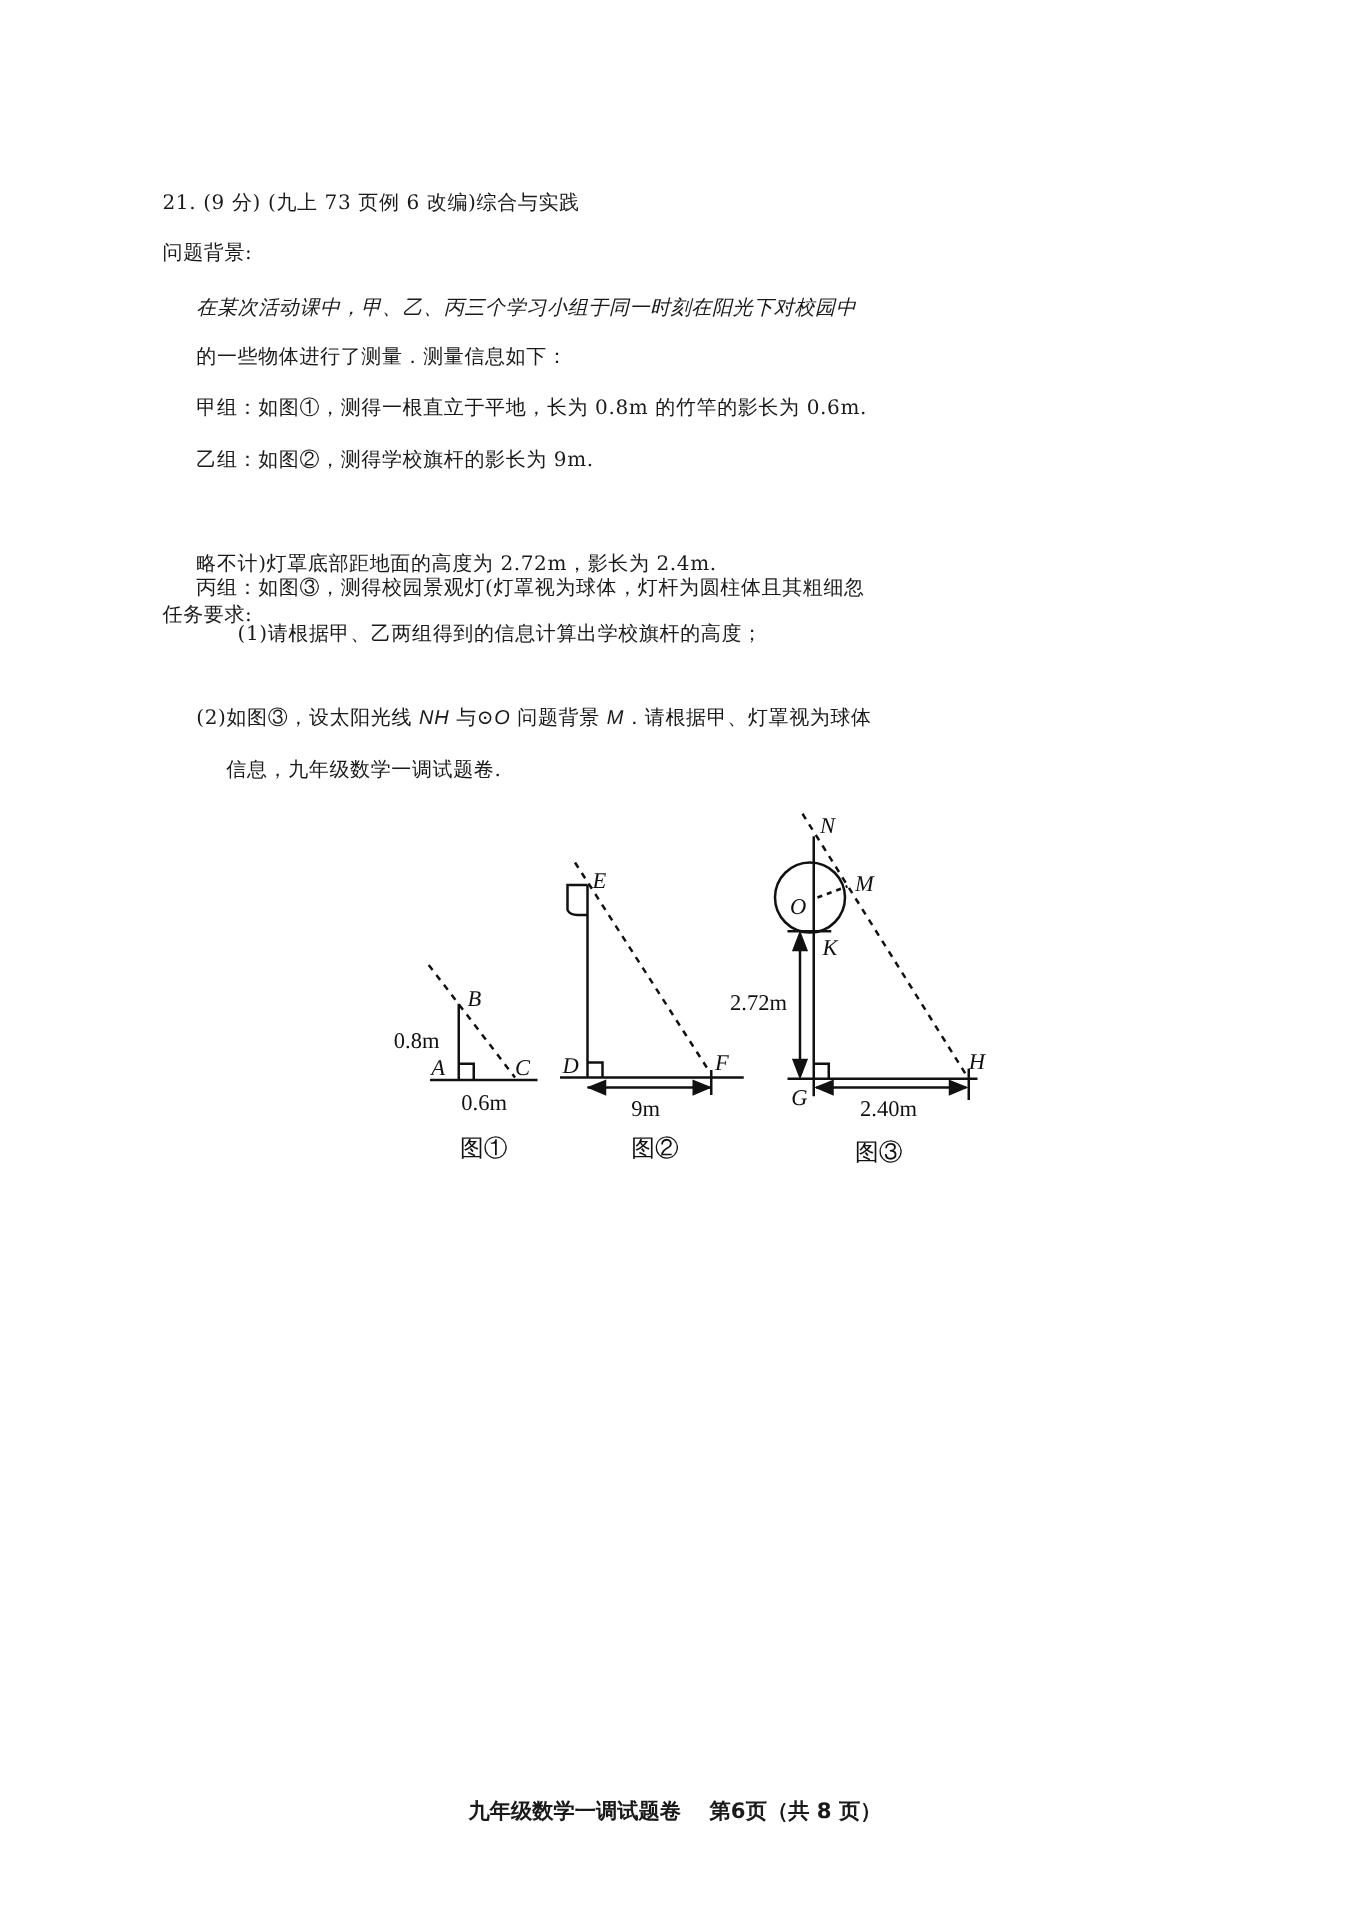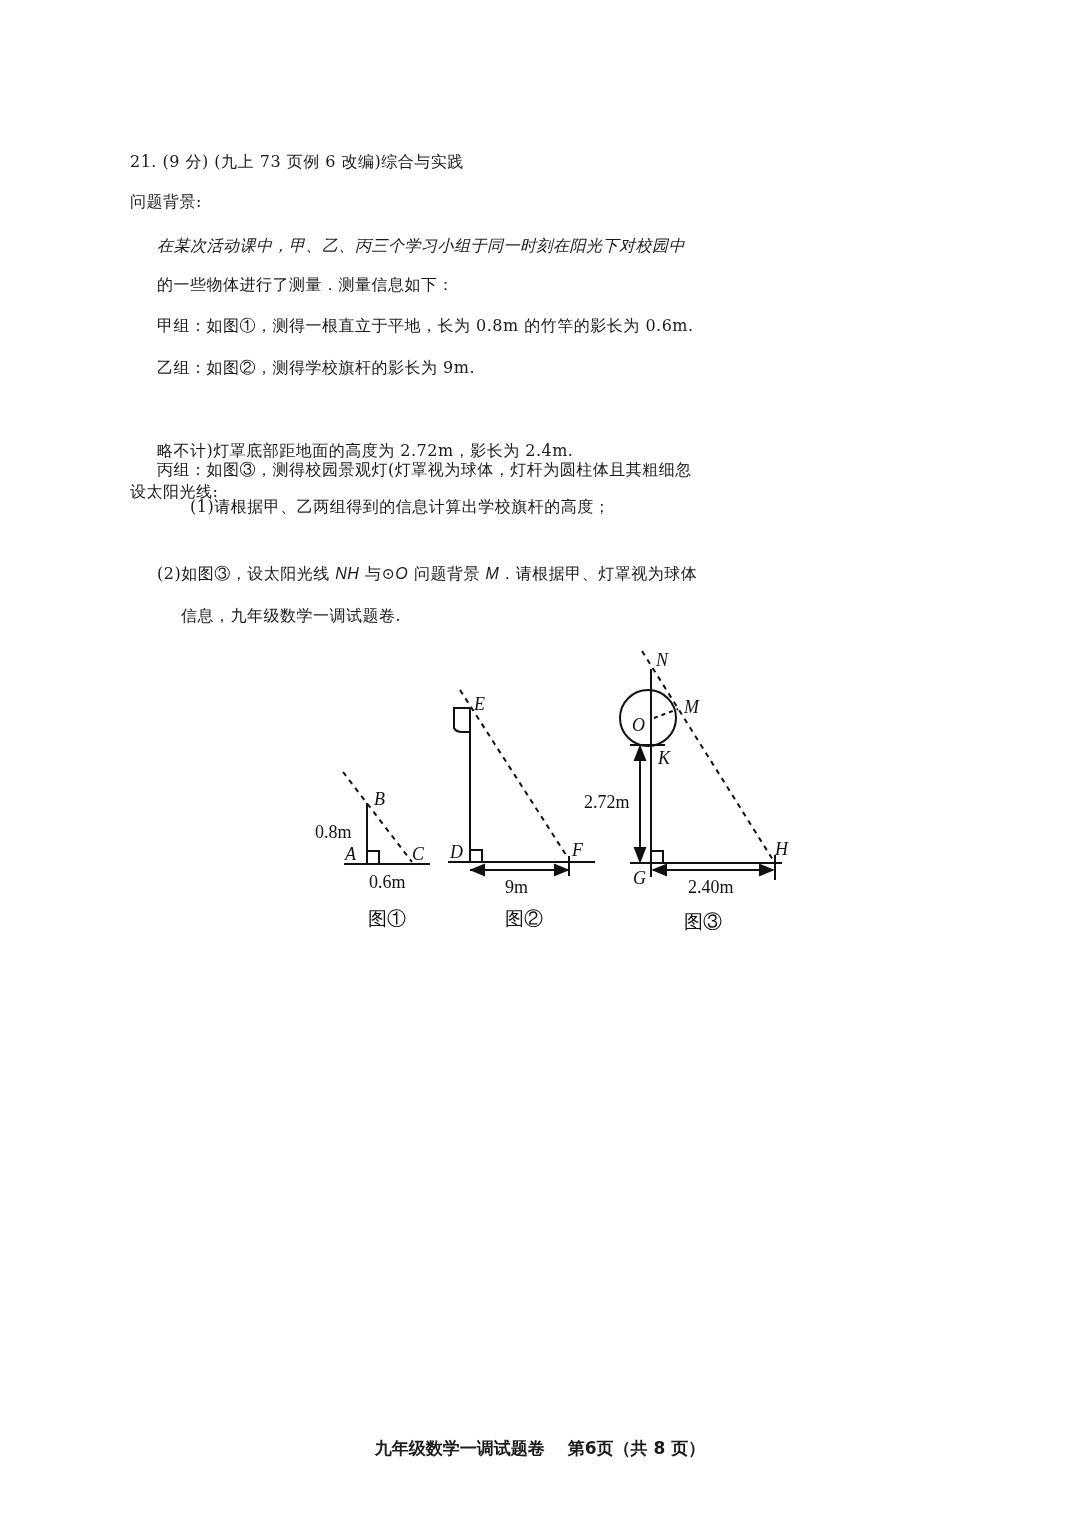--- a/index.html
+++ b/index.html
@@ -17,21 +17,21 @@
 <div class="line" style="left:130px;top:148px;">21. (9 分) (九上 73 页例 6 改编)综合与实践</div>
 <div class="line" style="left:130px;top:188px;">问题背景:</div>
 
 <div class="line" style="left:157px;top:232px;font-style:italic;">在某次活动课中，甲、乙、丙三个学习小组于同一时刻在阳光下对校园中</div>
 <div class="line" style="left:157px;top:271px;">的一些物体进行了测量．测量信息如下：</div>
 <div class="line" style="left:157px;top:312px;text-align:right;">甲组：如图①，测得一根直立于平地，长为 0.8m 的竹竿的影长为 0.6m.</div>
 <div class="line" style="left:157px;top:354px;">乙组：如图②，测得学校旗杆的影长为 9m.</div>
 <div class="line" style="left:157px;top:416px;margin-top:40px;">丙组：如图③，测得校园景观灯(灯罩视为球体，灯杆为圆柱体且其粗细忽</div>
 <div class="line" style="left:157px;top:437px;">略不计)灯罩底部距地面的高度为 2.72m，影长为 2.4m.</div>
 
-<div class="line" style="left:130px;top:478px;">设太阳光线:</div>
+<div class="line" style="left:130px;top:478px;">任务要求:</div>
 <div class="line" style="left:157px;top:493px;margin-left:33px;">(1)请根据甲、乙两组得到的信息计算出学校旗杆的高度；</div>
 <div class="line" style="left:157px;top:560px;">
   <span>(2)如图③，设太阳光线 </span><span class="math">NH</span><span> 与⊙</span><span class="math">O</span><span> 问题背景 </span><span class="math">M</span><span>．请根据甲、灯罩视为球体</span>
 </div>
 <div class="line" style="left:181px;top:602px;">信息，九年级数学一调试题卷.</div>
 
 <svg style="position:absolute;left:0;top:0;" width="1080" height="1000" viewBox="0 0 1080 1000">
 
   <g stroke="#111" fill="none" stroke-width="2">
     <line x1="344" y1="864" x2="430" y2="864"></line>

